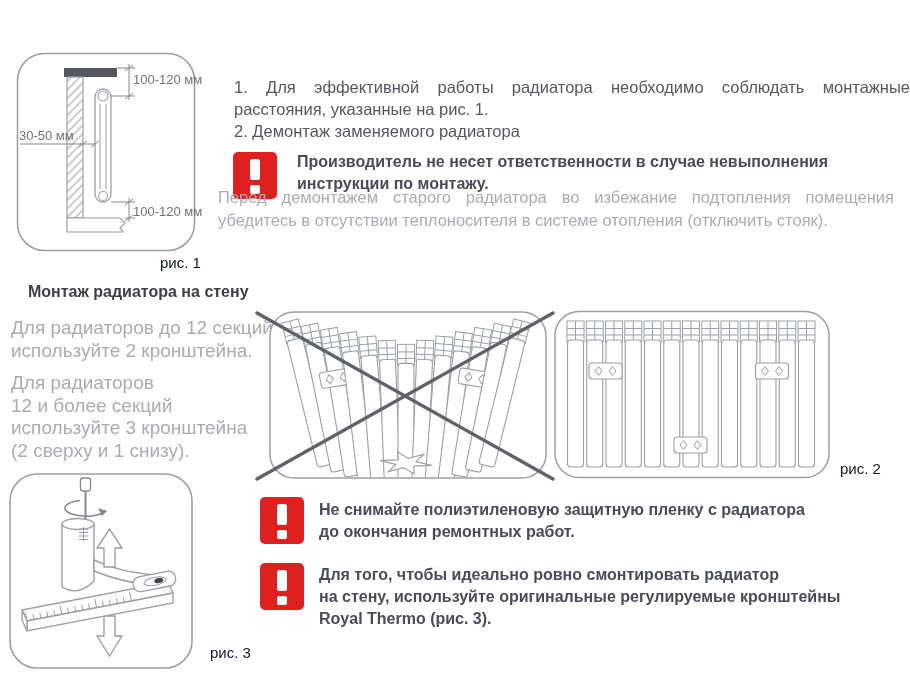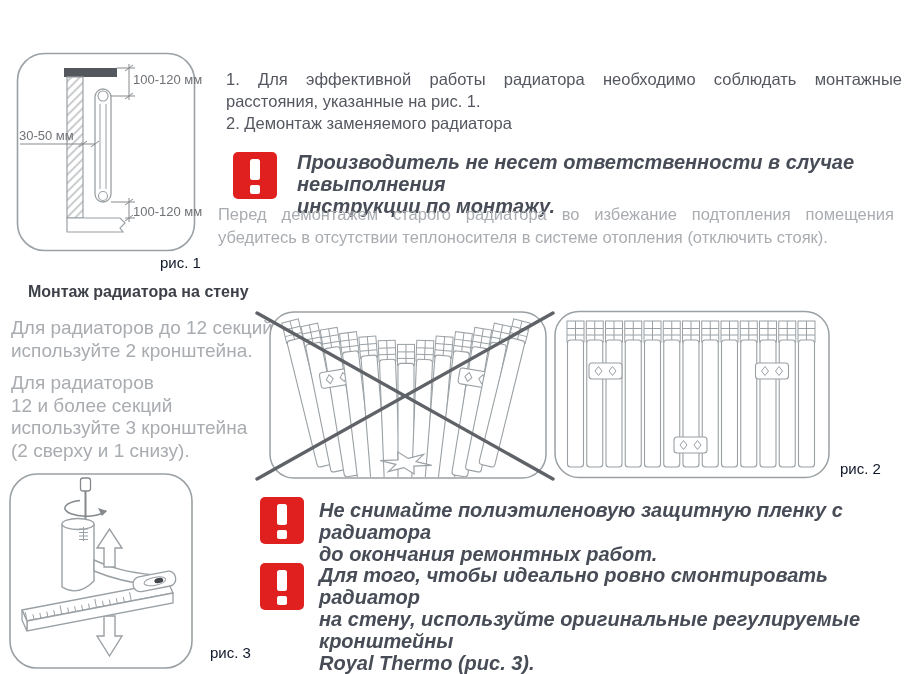--- a/index.html
+++ b/index.html
@@ -1,29 +1,29 @@
 <!DOCTYPE html>
 <html style="--accent-red: #d93028; --icon-red: #e0201e; --heading-dark: #3d4048; --body-gray: #54575f; --muted-gray: #a9acb0; --warning-text: #474c56;"><head>
 <meta charset="utf-8">
 <style>
   html,body{margin:0;padding:0;background:#fff;}
   .page{position:relative;width:910px;height:674px;background:#fff;overflow:hidden;
         font-family:"Liberation Sans","DejaVu Sans",sans-serif;}
   .abs{position:absolute;}
   .title{margin:0;left:22px;top:4px;font-size:27px;font-weight:bold;color:var(--accent-red);}
   .h2{margin:0;font-size:16px;font-weight:bold;color:var(--heading-dark);}
-  .body{margin:8px;font-size:16.5px;line-height:22px;color:var(--body-gray);text-align:justify;}
+  .body{margin:16px;font-size:16.5px;line-height:22px;color:var(--body-gray);text-align:justify;}
   .note{margin:0;font-size:16.5px;line-height:23px;color:var(--muted-gray);text-align:justify;}
   .muted{font-size:19px;line-height:22.5px;color:var(--muted-gray);}
   .wicon{width:44px;height:47px;background:var(--icon-red);border-radius:5px;}
   .wicon::before{content:"";position:absolute;left:50%;transform:translateX(-50%);
                  top:7px;width:10px;height:21px;background:#fff;border-radius:2.5px;}
   .wicon::after{content:"";position:absolute;left:50%;transform:translateX(-50%);
                 top:33px;width:10px;height:9px;background:#fff;border-radius:2px;}
-  .wtext{font-size:20px;line-height:22px;font-weight:bold;font-style:italic;color:var(--warning-text);}
+  .wtext{font-size:16px;line-height:22px;font-weight:bold;color:var(--warning-text);}
   .caption{font-size:15px;color:#0f172a;}
   .dim{position:absolute;font-size:13px;color:#6f7276;white-space:nowrap;text-align:center;}
   .fig{position:absolute;}
   svg{display:block;}
 </style>
 </head>
 <body>
 
 <div class="page">
 
@@ -70,21 +70,21 @@
 
   <p class="abs body" style="left:218px;top:60px;width:676px">1. Для эффективной работы радиатора необходимо соблюдать монтажные расстояния, указанные на рис. 1.</p>
   <p class="abs body" style="left:218px;top:104px;width:676px">2. Демонтаж заменяемого радиатора</p>
 
   <div class="abs wicon" style="left:233px;top:152px"></div>
   <div class="abs wtext" style="left:297px;top:151px">
     <div>Производитель не несет ответственности в случае невыполнения</div>
     <div>инструкции по монтажу.</div>
   </div>
 
-  <p class="abs note" style="left:218px;top:203px;width:676px">Перед демонтажем старого радиатора во избежание подтопления помещения убедитесь в отсутствии теплоносителя в системе отопления (отключить стояк).</p>
+  <p class="abs note" style="left:218px;top:186px;width:676px">Перед демонтажем старого радиатора во избежание подтопления помещения убедитесь в отсутствии теплоносителя в системе отопления (отключить стояк).</p>
 
   <h2 class="abs h2" style="left:28px;top:283px">Монтаж радиатора на стену</h2>
 
   <div class="abs muted" style="left:11px;top:317px">
     <div>Для радиаторов до 12 секций</div>
     <div>используйте 2 кронштейна.</div>
   </div>
   <div class="abs muted" style="left:11px;top:372px">
     <div>Для радиаторов</div>
     <div>12 и более секций</div>

